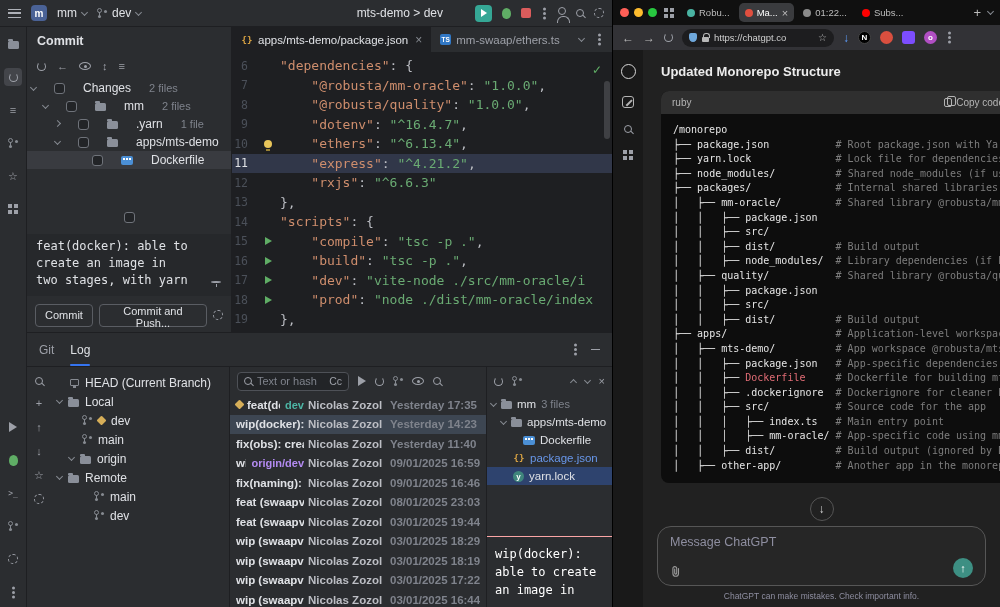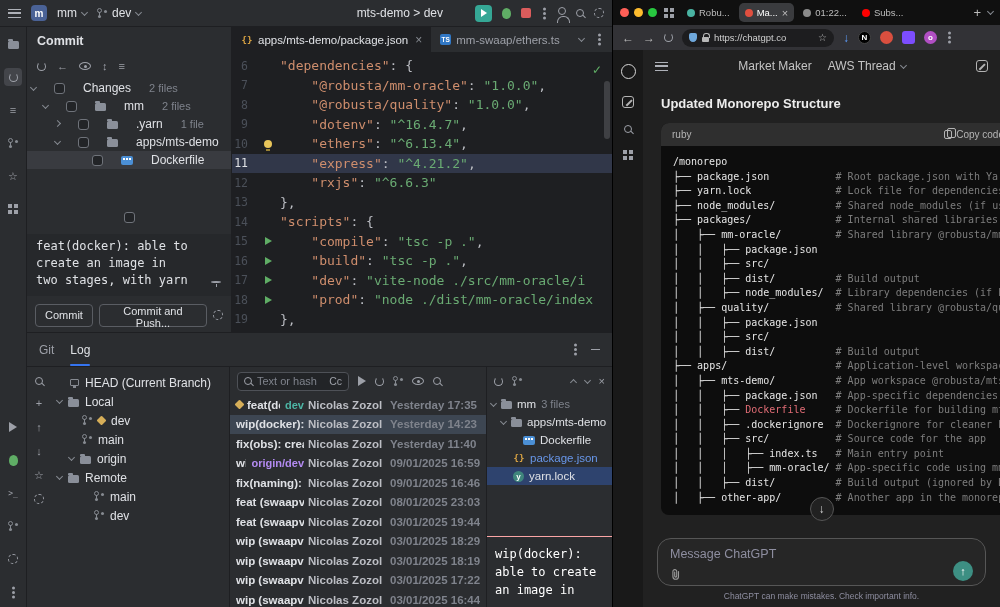--- a/index.html
+++ b/index.html
@@ -175,21 +175,21 @@
   .cg-heading{font-weight:bold;font-size:13px;color:#ececec;margin:4px 0 12px;}
   .codeblock{width:354px;background:#0d0d0d;border-radius:8px;overflow:hidden;}
   .cb-head{height:23px;background:#2f2f2f;display:flex;align-items:center;justify-content:space-between;padding:0 11px;font-size:10px;color:#b4b4b4;}
   .cb-copy{display:flex;align-items:center;}
   .cb-body{padding:9px 0 10px 12px;font-family:"DejaVu Sans Mono",monospace;font-size:10px;line-height:14.6px;color:#e6e6e6;}
   .mline{white-space:pre;}
   .mcom{color:#7d7d7d;}
   .mred{color:#e06c75;}
   .scrollbtn{position:absolute;left:50%;bottom:86px;transform:translateX(-50%);width:24px;height:24px;border-radius:50%;background:#212121;border:1px solid #555;color:#d7d7d7;display:flex;align-items:center;justify-content:center;font-size:12px;}
   .cg-inputwrap{padding:0 14px 5px;}
-  .cg-input{height:48px;border:1px solid #565656;border-radius:14px;background:#262626;display:flex;flex-direction:column;justify-content:space-between;padding:8px 12px 7px;}
+  .cg-input{height:60px;border:1px solid #565656;border-radius:14px;background:#262626;display:flex;flex-direction:column;justify-content:space-between;padding:8px 12px 7px;}
   .cg-ph{color:#8e8ea0;font-size:12.5px;}
   .cg-input-icons{display:flex;align-items:flex-end;justify-content:space-between;}
   .sendbtn{width:20px;height:20px;border-radius:50%;background:#3d8f83;color:#fff;display:flex;align-items:center;justify-content:center;font-size:11px;}
   .cg-footer{height:16px;text-align:center;font-size:8.5px;color:#8e8ea0;}
 </style>
 </head>
 <body>
 
 <div class="screen">
 
@@ -689,31 +689,20 @@
     </div>
 
     <div class="cg">
       <div class="cg-side">
         <span class="cglogo"></span>
         <span class="pencsq"></span>
         <span class="magic"></span>
         <span class="grid4"></span>
       </div>
       <div class="cg-main">
-        <div class="cg-header">
-          <span class="burger"></span>
-          <span class="cg-titles">
-            <span>Market Maker</span>
-            <span class="cg-sub">
-              <span>AWS Thread</span>
-              <span class="chv"></span>
-            </span>
-          </span>
-          <span class="pencsq"></span>
-        </div>
 
         <div class="cg-content">
           <div class="cg-heading">Updated Monorepo Structure</div>
           <div class="codeblock">
             <div class="cb-head">
               <span>ruby</span>
               <span class="cb-copy">
                 <span class="copyic"></span>
                 <span>Copy code</span>
               </span>

